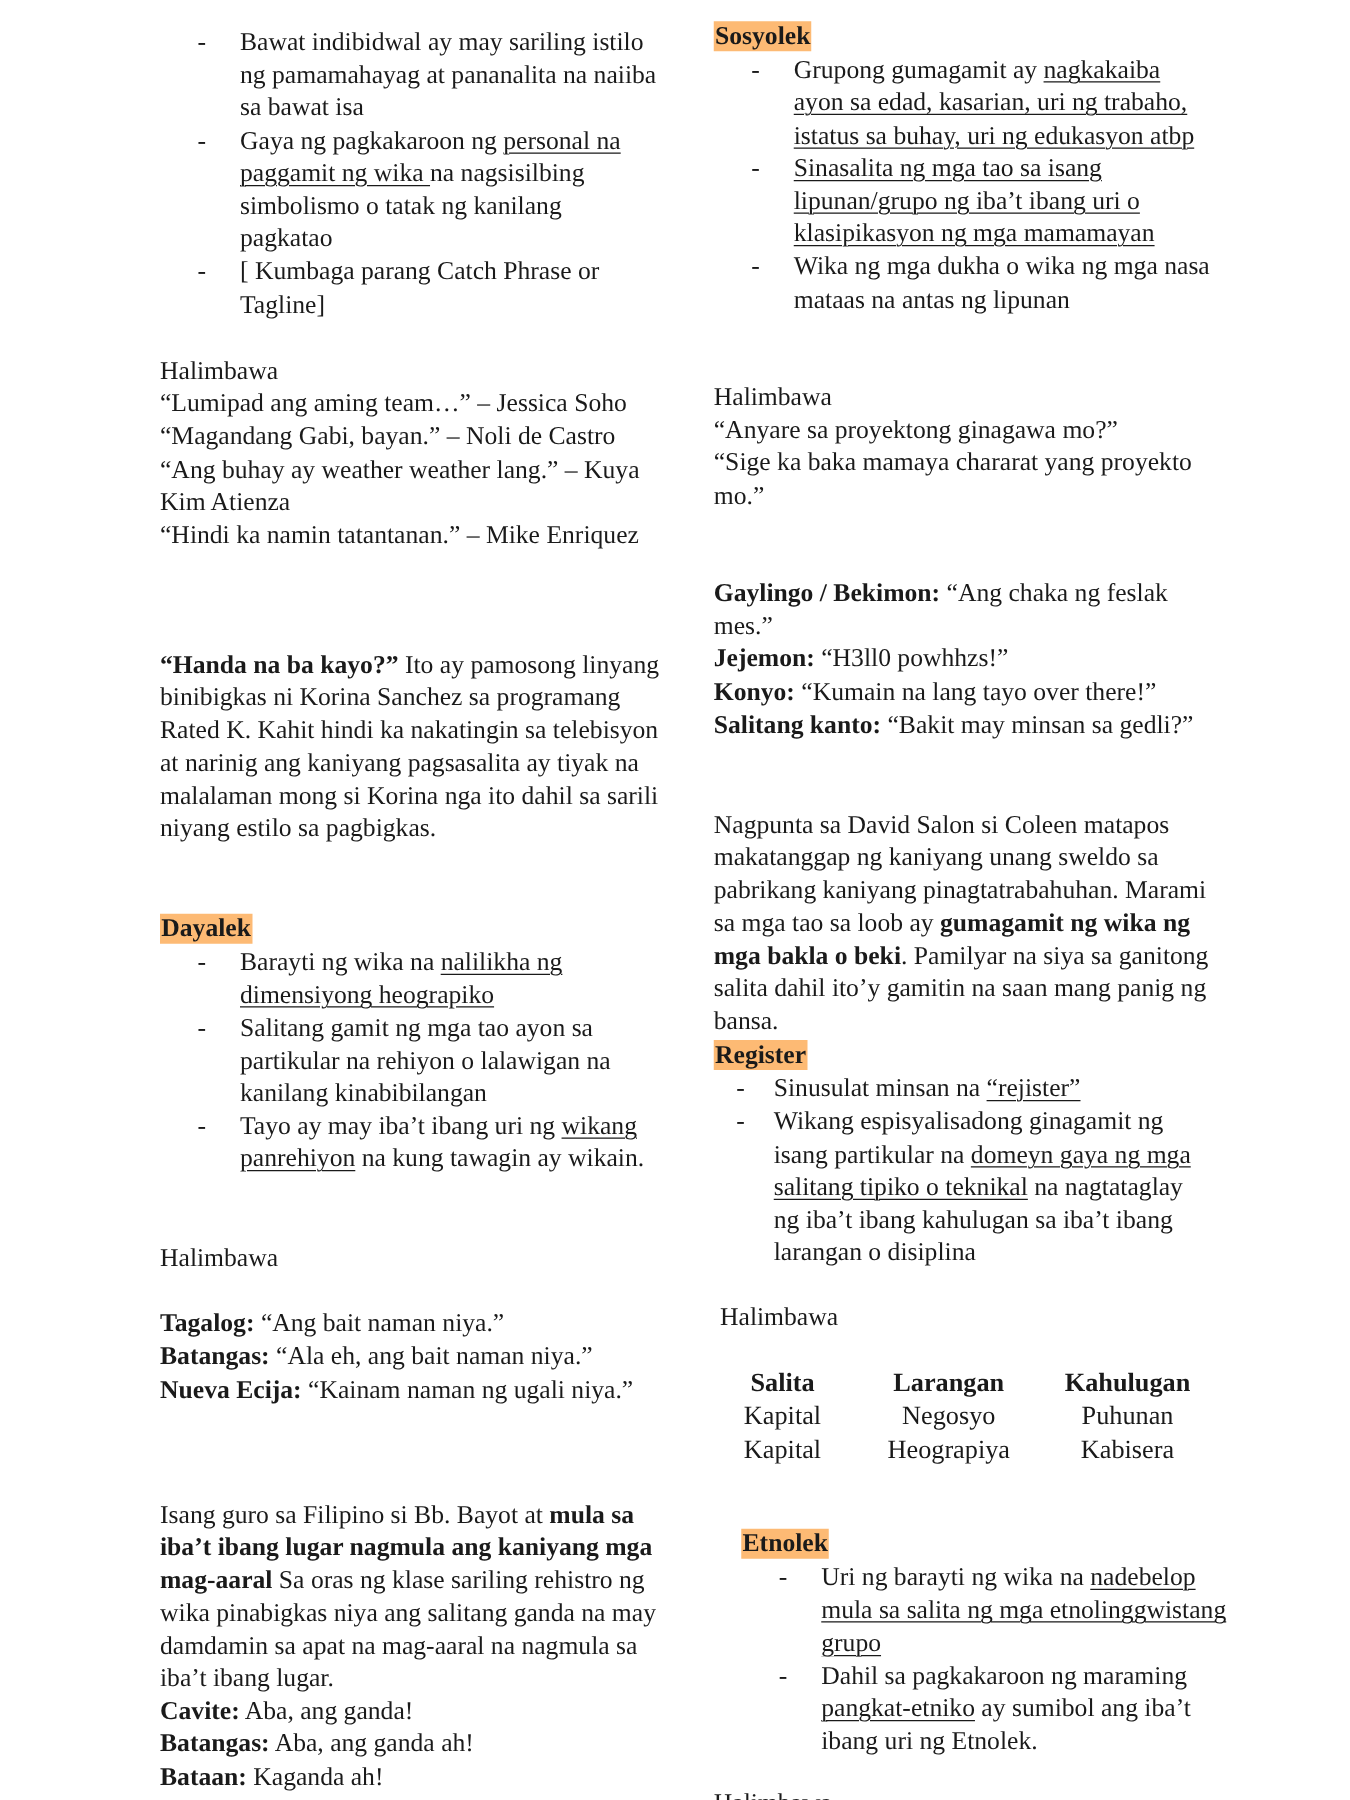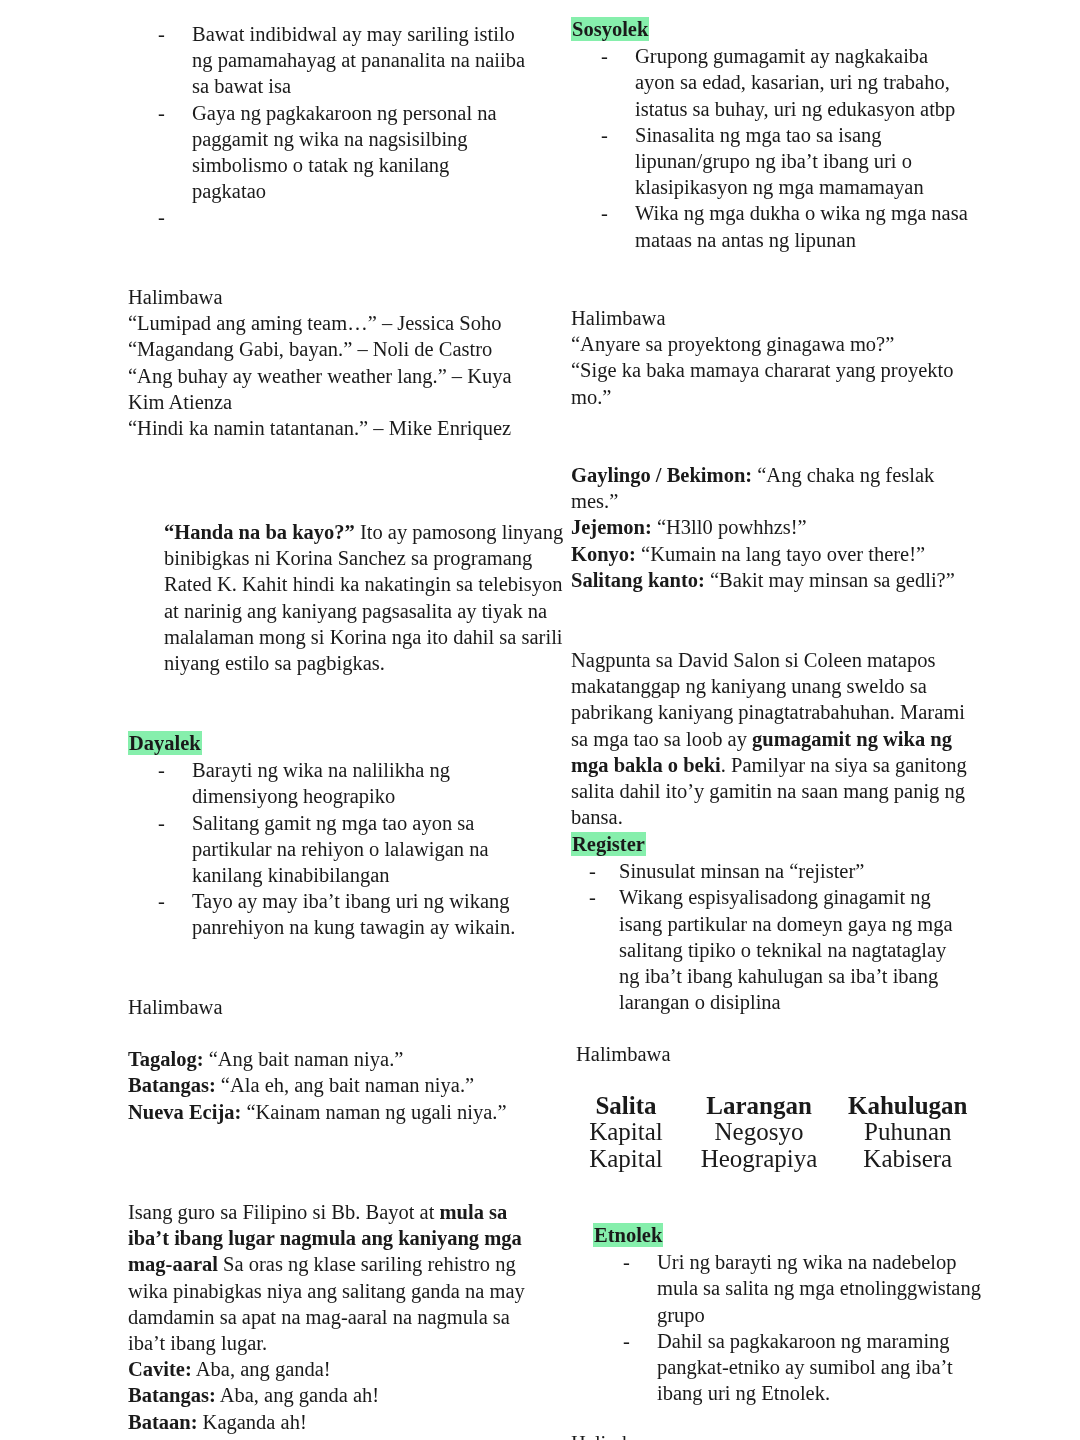--- a/index.html
+++ b/index.html
@@ -19,24 +19,24 @@
   }
   .col {
     position: absolute;
     top: 0;
   }
   .col-left { left: 128px; width: 400px; }
   .col-right { left: 571px; width: 400px; }
 
   .block { position: absolute; left: 0; width: 100%; }
   .b { font-weight: bold; }
-  .u { text-decoration-thickness: 1px; text-underline-offset: 3px; }
+  .u { text-decoration: underline; text-decoration-thickness: 1px; text-underline-offset: 3px; }
   .hl {
     display: inline-block;
-    background: #86efac;
+    background: #fdba74;
     font-weight: bold;
     padding: 0 1px;
     line-height: 24px;
   }
   .heading { font-weight: normal; }
   ul.dash {
     list-style: none;
     margin: 0;
     padding: 0;
   }
@@ -53,50 +53,50 @@
   ul.dash.tight li .dash-mark { left: 18px; }
   p { margin: 0; }
 
   table.reg {
     border-collapse: collapse;
     margin-left: 6px;
   }
   table.reg th, table.reg td {
     padding: 0;
     text-align: center;
-    font-size: 25px;
+    font-size: 21px;
     line-height: 26.2px;
   }
   table.reg th { font-weight: bold; }
   table.reg .c1 { width: 88px; }
   table.reg .c2 { width: 178px; }
   table.reg .c3 { width: 108px; }
 </style>
 </head>
 <body>
 
 <div class="col col-left">
 
   <div class="block" style="top:21px;">
     <ul class="dash">
         <li><span class="dash-mark">-</span><span>Bawat indibidwal ay may sariling istilo ng pamamahayag at pananalita na naiiba sa bawat isa</span></li>
         <li><span class="dash-mark">-</span><span>Gaya ng pagkakaroon ng </span><span class="u">personal na paggamit ng wika </span><span>na nagsisilbing simbolismo o tatak ng kanilang pagkatao</span></li>
-        <li><span class="dash-mark">-</span></li>
+        <li><span class="dash-mark">-</span><span>[ Kumbaga parang Catch Phrase or Tagline]</span></li>
       </ul>
   </div>
 
   <div class="block" style="top:284px;">
     <p class="heading">Halimbawa</p>
     <p>“Lumipad ang aming team…” – Jessica Soho</p>
     <p>“Magandang Gabi, bayan.” – Noli de Castro</p>
     <p>“Ang buhay ay weather weather lang.” – Kuya Kim Atienza</p>
     <p>“Hindi ka namin tatantanan.” – Mike Enriquez</p>
   </div>
 
-  <div class="block" style="top:519px;margin-left:36px;">
+  <div class="block" style="top:519px;">
     <p><span class="b">“Handa na ba kayo?”</span><span> Ito ay pamosong linyang binibigkas ni Korina Sanchez sa programang Rated K. Kahit hindi ka nakatingin sa telebisyon at narinig ang kaniyang pagsasalita ay tiyak na malalaman mong si Korina nga ito dahil sa sarili niyang estilo sa pagbigkas.</span></p>
   </div>
 
   <div class="block" style="top:730px;">
     <span class="hl">Dayalek</span>
     <ul class="dash" style="margin-top:1px;">
         <li><span class="dash-mark">-</span><span>Barayti ng wika na </span><span class="u">nalilikha ng dimensiyong heograpiko</span></li>
         <li><span class="dash-mark">-</span><span>Salitang gamit ng mga tao ayon sa partikular na rehiyon o lalawigan na kanilang kinabibilangan</span></li>
         <li><span class="dash-mark">-</span><span>Tayo ay may iba’t ibang uri ng </span><span class="u">wikang panrehiyon</span><span> na kung tawagin ay wikain.</span></li>
       </ul>

